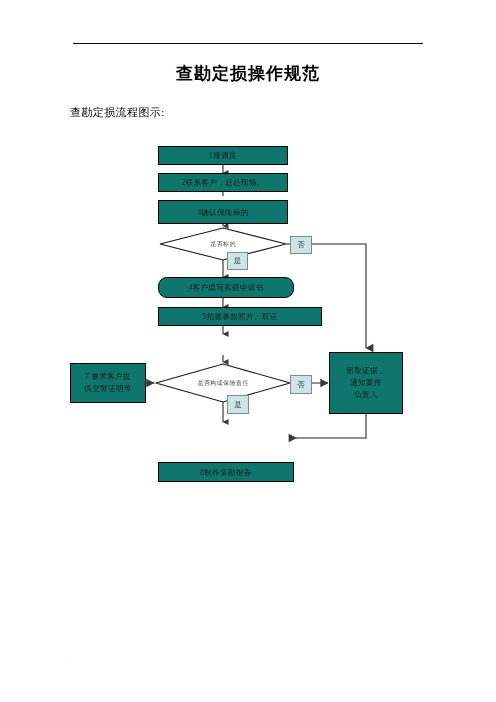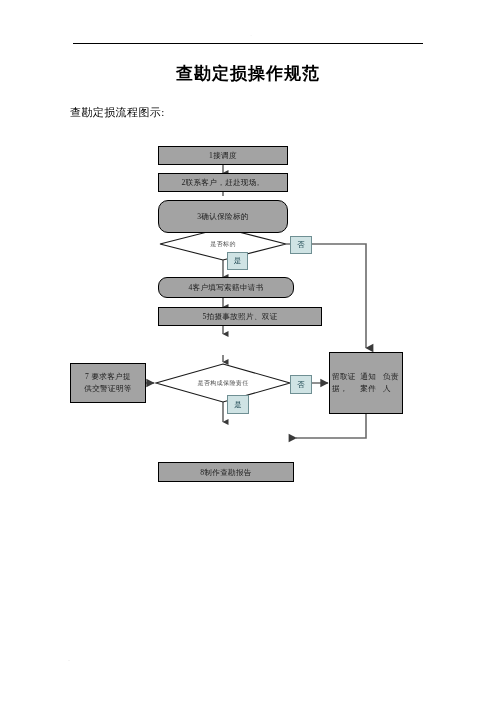--- a/index.html
+++ b/index.html
@@ -90,25 +90,25 @@
     position: absolute;
     left: 0; top: 0;
     width: 496px;
     height: 702px;
   }
 
   .node {
     position: absolute;
     box-sizing: border-box;
     border: 1.1px solid #000000;
-    background: #a3a3a3;
+    background: #0f766e;
     display: flex;
     align-items: center;
     justify-content: center;
-    text-align: left;
+    text-align: right;
     font-size: 7.6px;
     line-height: 11px;
     letter-spacing: 0.3px;
     color: #1b1b1b;
     padding: 1px 2px;
   }
 
   .node-multiline {
     line-height: 12px;
   }
@@ -186,35 +186,35 @@
 
       <line x1="223" y1="402" x2="223" y2="422" stroke="#3a3a3a" stroke-width="1.2" marker-end="url(#arrowDown)"></line>
 
       <polyline points="366,414 366,438 296,438" fill="none" stroke="#6b6b6b" stroke-width="1.6" marker-end="url(#arrowLeft)"></polyline>
     </svg>
 
     <div class="node" style="left:158px; top:146px; width:130px; height:19px;">1接调度</div>
 
     <div class="node" style="left:158px; top:173px; width:130px; height:19px;">2联系客户，赶赴现场。</div>
 
-    <div class="node" style="left:158px; top:200px; width:130px; height:33px;border-radius:10px;">3确认保险标的</div>
+    <div class="node" style="left:158px; top:200px; width:130px; height:24px;">3确认保险标的</div>
 
     <div class="node" style="left:158px; top:277px; width:136px; height:21px;border-radius:9px;">4客户填写索赔申请书</div>
 
     <div class="node" style="left:158px; top:307px; width:164px; height:19px;">5拍摄事故照片、双证</div>
 
 
     <div class="node node-multiline" style="left:70px; top:363px; width:76px; height:40px; flex-direction:column;">
       <span>7 要求客户提</span>
       <span>供交警证明等</span>
     </div>
 
     <div class="node" style="left:158px; top:422px; width:136px; height:20px;margin-top:40px;">8制作查勘报告</div>
 
-    <div class="node node-multiline" style="left:329px; top:352px; width:74px; height:62px; flex-direction:row;">
+    <div class="node node-multiline" style="left:329px; top:352px; width:74px; height:62px; flex-direction:column;">
       <span>留取证据，</span>
       <span>通知案件</span>
       <span>负责人</span>
     </div>
 
     <div class="diamond-label" style="left:183px; top:240px; width:80px;">是否标的</div>
 
     <div class="diamond-label" style="left:173px; top:379px; width:100px;">是否构成保险责任</div>
 
     <div class="branch-tag" style="left:290px; top:236px; width:22px; height:18px;">否</div>

